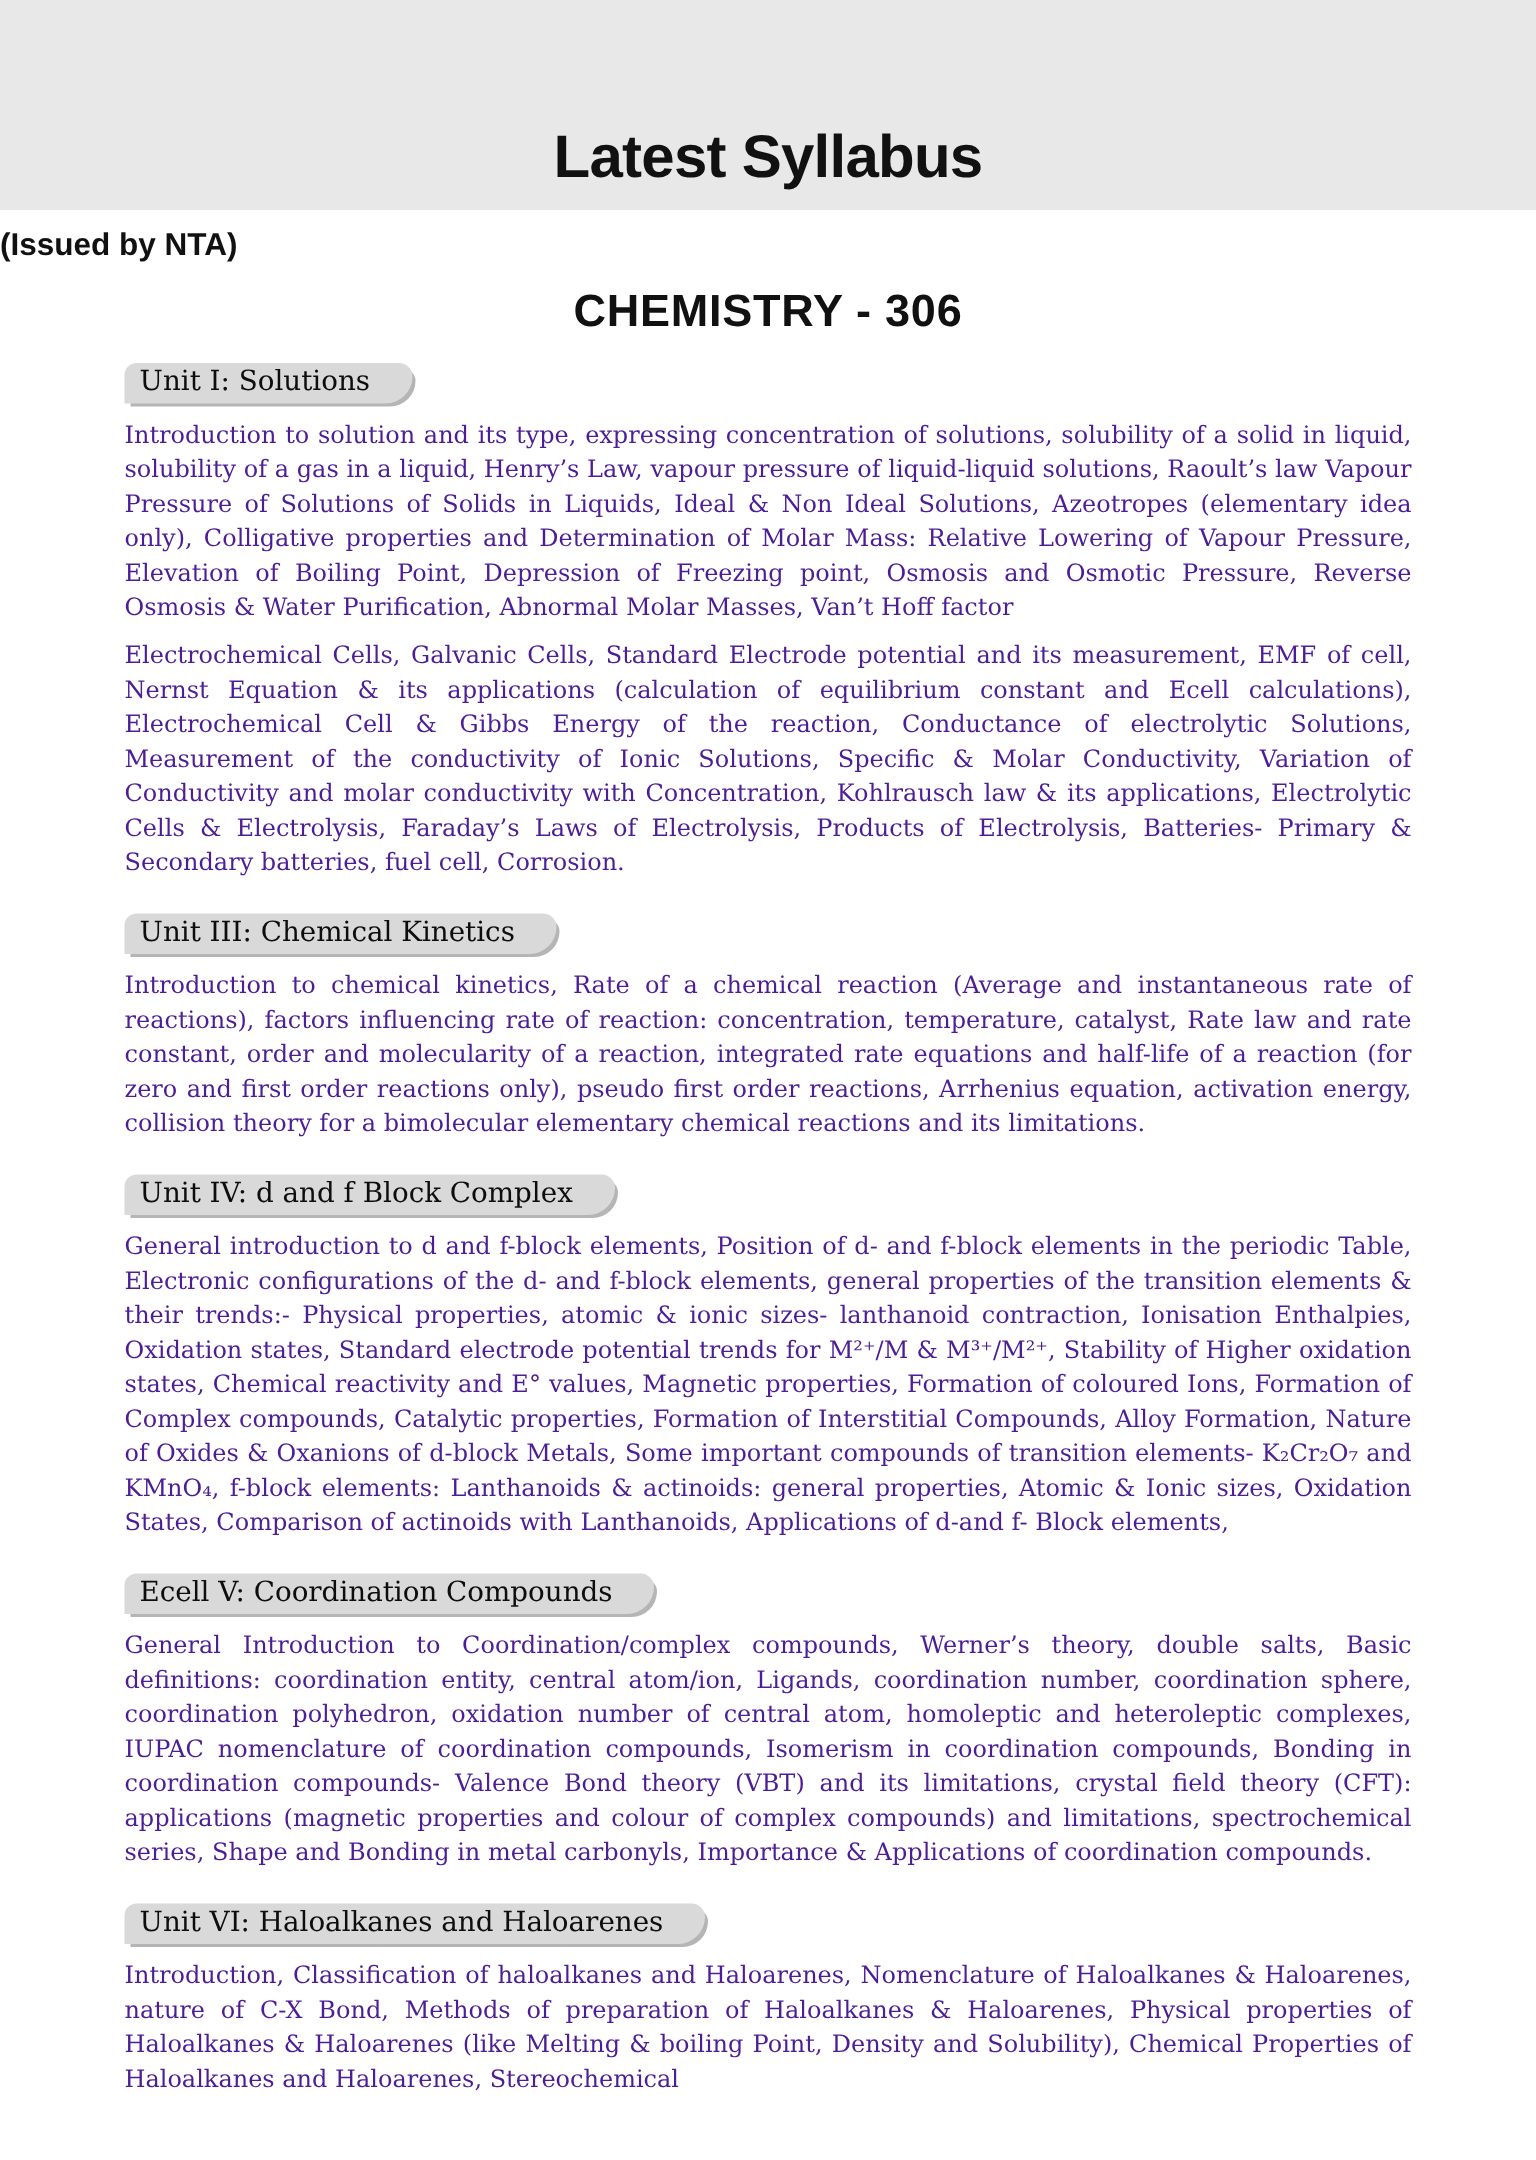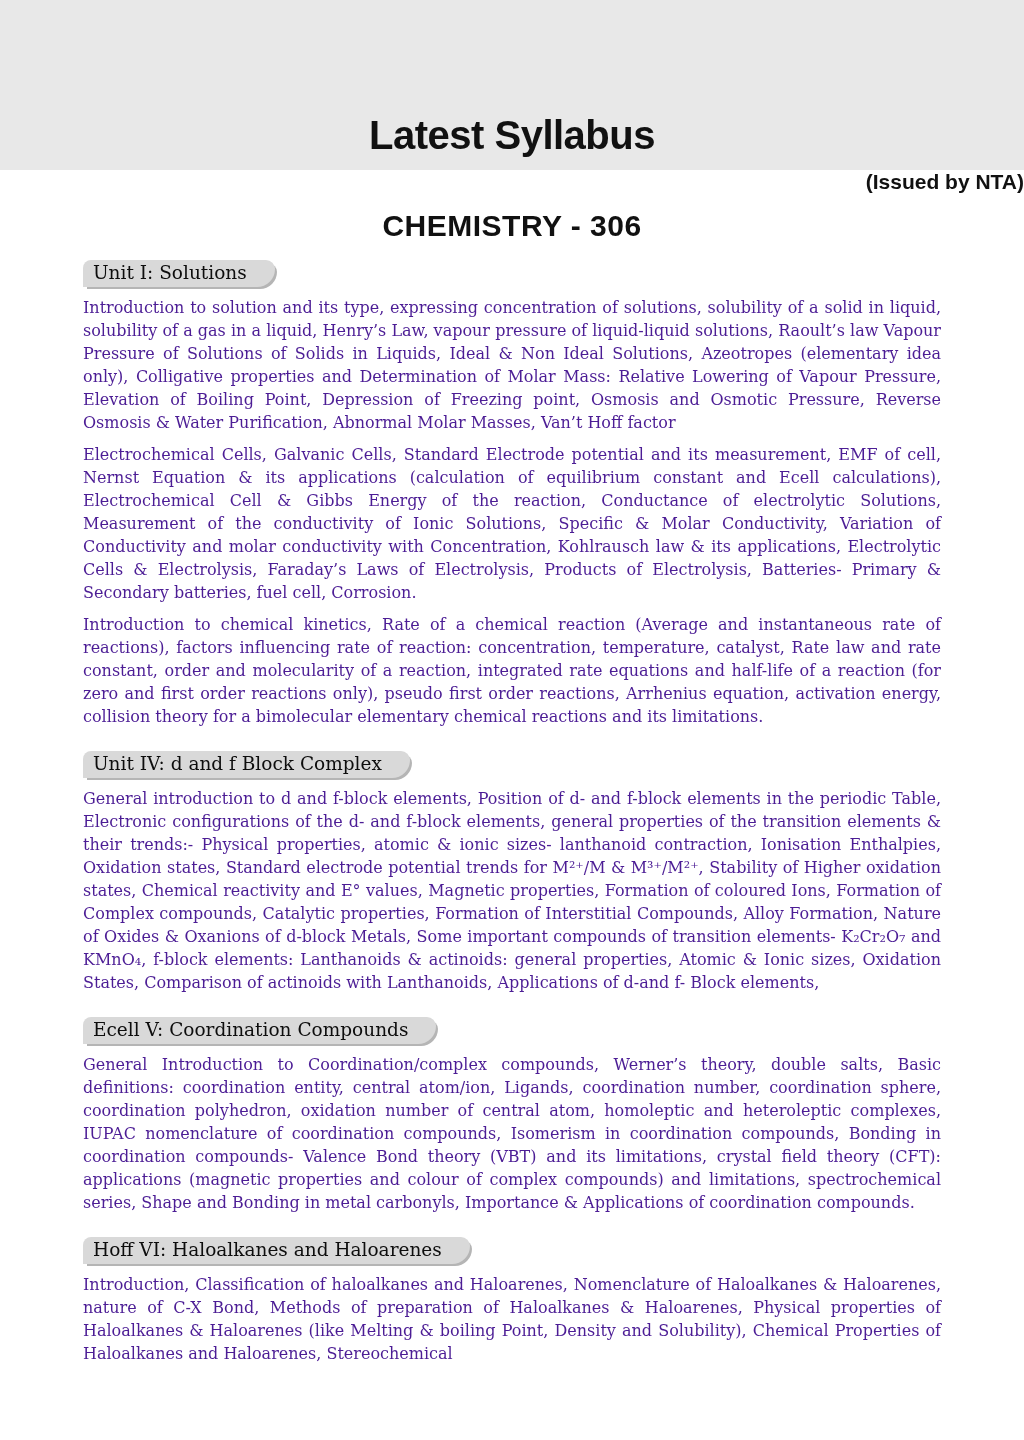--- a/index.html
+++ b/index.html
@@ -9,39 +9,40 @@
     height: 1440px;
     margin: 0 auto;
     background: #ffffff;
     overflow: hidden;
     display: flex;
     flex-direction: column;
     font-family: "DejaVu Serif", "Liberation Serif", serif;
     color: #161616;
   }
   .banner {
-    height: 170px;
+    height: 140px;
     background: #e8e8e8;
     display: flex;
     align-items: flex-end;
     justify-content: center;
     padding-bottom: 12px;
     box-sizing: border-box;
     flex: 0 0 auto;
   }
   .banner-title {
     margin: 0;
     font-family: "Liberation Sans", sans-serif;
     font-weight: 700;
     font-size: 40px;
     letter-spacing: -0.5px;
     color: #111111;
   }
   .issued-by {
-    text-align: right;
+    margin-top: 12px;
+    text-align: left;
     font-family: "Liberation Sans", sans-serif;
     font-weight: 700;
     font-size: 21px;
     color: #111111;
   }
   .subject-title {
     margin-top: 15px;
     text-align: center;
     font-family: "Liberation Sans", sans-serif;
     font-weight: 700;
@@ -90,33 +91,34 @@
     <div>
       <div class="unit-badge">Unit I: Solutions</div>
       <p class="unit-text">Introduction to solution and its type, expressing concentration of solutions, solubility of a solid in liquid, solubility of a gas in a liquid, Henry’s Law, vapour pressure of liquid-liquid solutions, Raoult’s law Vapour Pressure of Solutions of Solids in Liquids, Ideal &amp; Non Ideal Solutions, Azeotropes (elementary idea only), Colligative properties and Determination of Molar Mass: Relative Lowering of Vapour Pressure, Elevation of Boiling Point, Depression of Freezing point, Osmosis and Osmotic Pressure, Reverse Osmosis &amp; Water Purification, Abnormal Molar Masses, Van’t Hoff factor</p>
     </div>
 
     <div>
       <p class="unit-text">Electrochemical Cells, Galvanic Cells, Standard Electrode potential and its measurement, EMF of cell, Nernst Equation &amp; its applications (calculation of equilibrium constant and Ecell calculations), Electrochemical Cell &amp; Gibbs Energy of the reaction, Conductance of electrolytic Solutions, Measurement of the conductivity of Ionic Solutions, Specific &amp; Molar Conductivity, Variation of Conductivity and molar conductivity with Concentration, Kohlrausch law &amp; its applications, Electrolytic Cells &amp; Electrolysis, Faraday’s Laws of Electrolysis, Products of Electrolysis, Batteries- Primary &amp; Secondary batteries, fuel cell, Corrosion.</p>
     </div>
 
     <div>
+      <div class="unit-badge">Unit III: Chemical Kinetics</div>
       <p class="unit-text">Introduction to chemical kinetics, Rate of a chemical reaction (Average and instantaneous rate of reactions), factors influencing rate of reaction: concentration, temperature, catalyst, Rate law and rate constant, order and molecularity of a reaction, integrated rate equations and half-life of a reaction (for zero and first order reactions only), pseudo first order reactions, Arrhenius equation, activation energy, collision theory for a bimolecular elementary chemical reactions and its limitations.</p>
     </div>
 
     <div>
       <div class="unit-badge">Unit IV: d and f Block Complex</div>
       <p class="unit-text">General introduction to d and f-block elements, Position of d- and f-block elements in the periodic Table, Electronic configurations of the d- and f-block elements, general properties of the transition elements &amp; their trends:- Physical properties, atomic &amp; ionic sizes- lanthanoid contraction, Ionisation Enthalpies, Oxidation states, Standard electrode potential trends for M²⁺/M &amp; M³⁺/M²⁺, Stability of Higher oxidation states, Chemical reactivity and E° values, Magnetic properties, Formation of coloured Ions, Formation of Complex compounds, Catalytic properties, Formation of Interstitial Compounds, Alloy Formation, Nature of Oxides &amp; Oxanions of d-block Metals, Some important compounds of transition elements- K₂Cr₂O₇ and KMnO₄, f-block elements: Lanthanoids &amp; actinoids: general properties, Atomic &amp; Ionic sizes, Oxidation States, Comparison of actinoids with Lanthanoids, Applications of d-and f- Block elements,</p>
     </div>
 
     <div>
       <div class="unit-badge">Ecell V: Coordination Compounds</div>
       <p class="unit-text">General Introduction to Coordination/complex compounds, Werner’s theory, double salts, Basic definitions: coordination entity, central atom/ion, Ligands, coordination number, coordination sphere, coordination polyhedron, oxidation number of central atom, homoleptic and heteroleptic complexes, IUPAC nomenclature of coordination compounds, Isomerism in coordination compounds, Bonding in coordination compounds- Valence Bond theory (VBT) and its limitations, crystal field theory (CFT): applications (magnetic properties and colour of complex compounds) and limitations, spectrochemical series, Shape and Bonding in metal carbonyls, Importance &amp; Applications of coordination compounds.</p>
     </div>
 
     <div>
-      <div class="unit-badge">Hoff VI: Haloalkanes and Haloarenes</div>
+      <div class="unit-badge">Unit VI: Haloalkanes and Haloarenes</div>
       <p class="unit-text">Introduction, Classification of haloalkanes and Haloarenes, Nomenclature of Haloalkanes &amp; Haloarenes, nature of C-X Bond, Methods of preparation of Haloalkanes &amp; Haloarenes, Physical properties of Haloalkanes &amp; Haloarenes (like Melting &amp; boiling Point, Density and Solubility), Chemical Properties of Haloalkanes and Haloarenes, Stereochemical</p>
     </div>
 
   </div>
 
 </div>
 
 </body></html>

